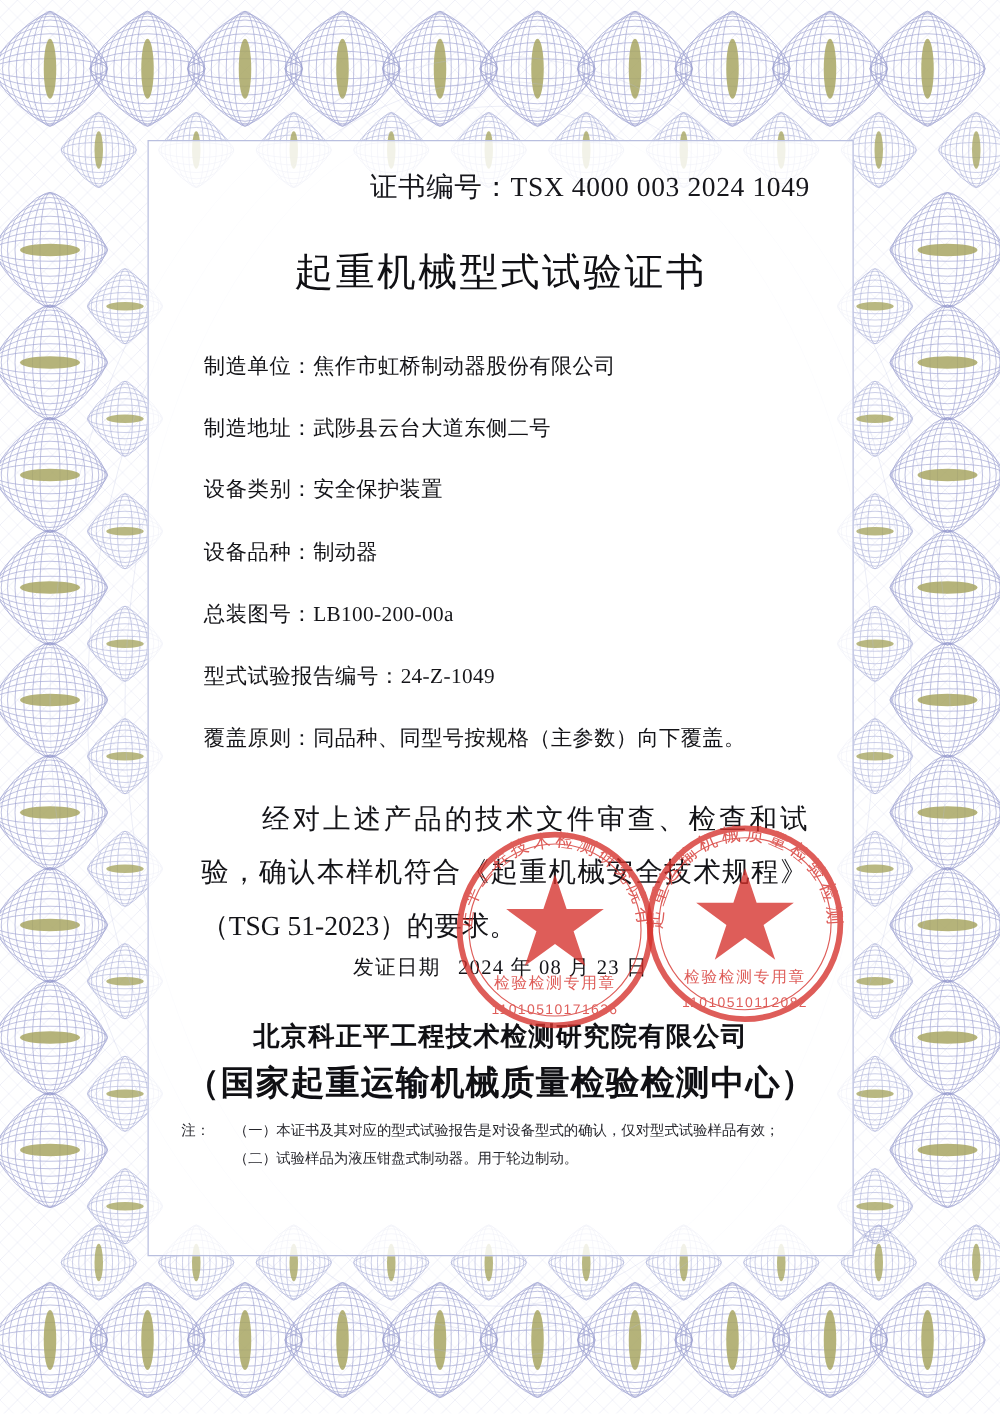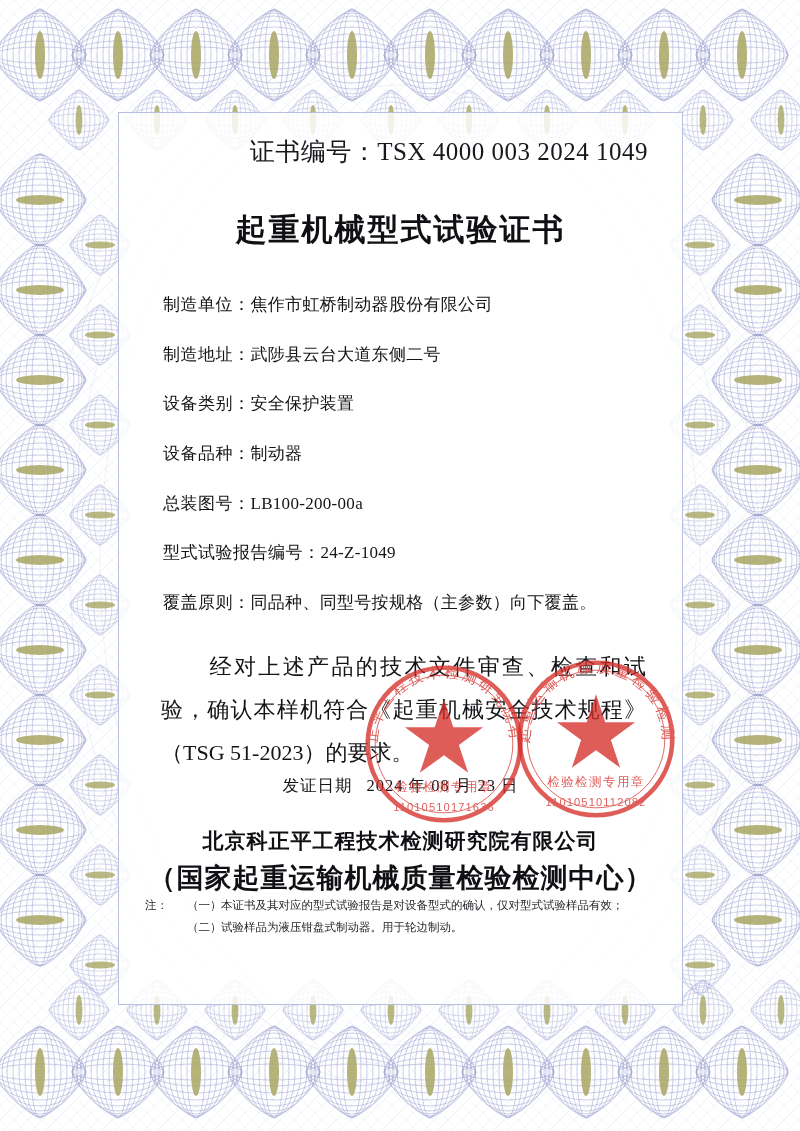--- a/index.html
+++ b/index.html
@@ -50,36 +50,36 @@
     height: 100%;
     padding: 0 26px;
     box-sizing: border-box;
   }
 
   
   #cert-number-row {
     text-align: right;
     padding-top: 22px;
     padding-right: 8px;
-    font-size: 25px;
+    font-size: 22px;
     letter-spacing: 0.5px;
     color: #17171c;
     white-space: nowrap;
   }
   #cert-number-row .num {
     font-family: "Liberation Serif", serif;
   }
 
   
   #cert-title {
     text-align: center;
     font-size: 31px;
-    font-weight: bold;
+    font-weight: normal;
     letter-spacing: 2px;
-    margin-top: 41px;
+    margin-top: 32px;
     color: #101014;
   }
 
   
   #fields {
     margin-top: 40px;
     padding-left: 18px;
   }
   .field-row {
     font-size: 17px;

